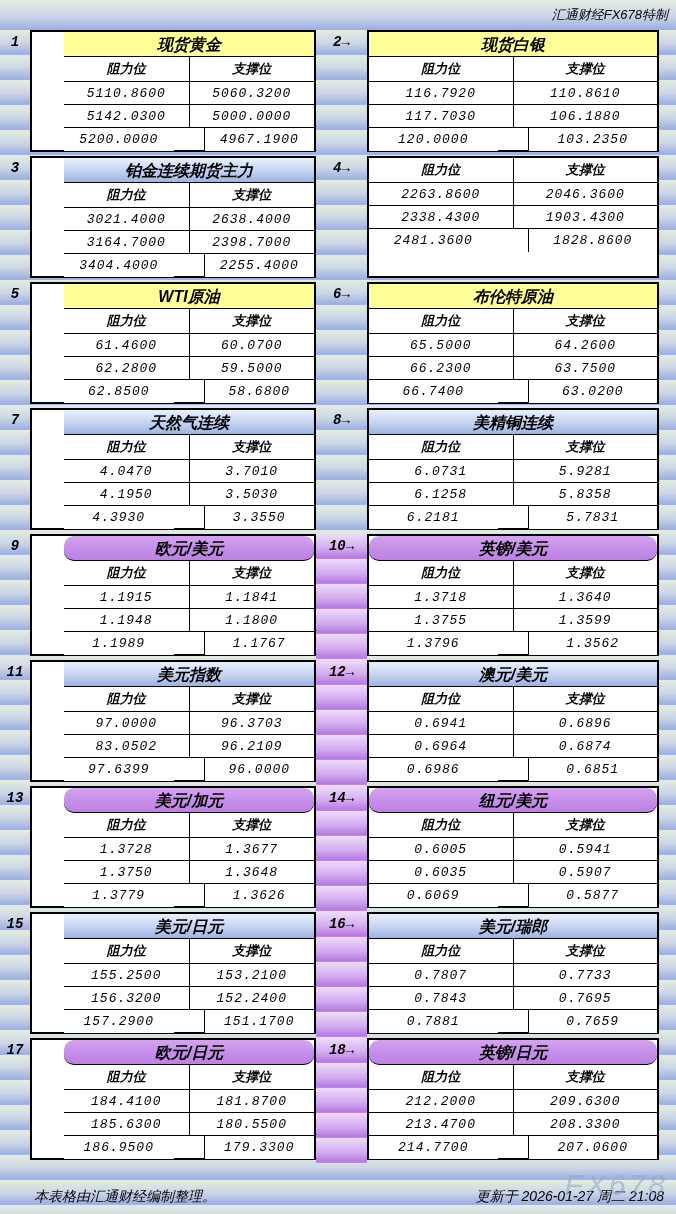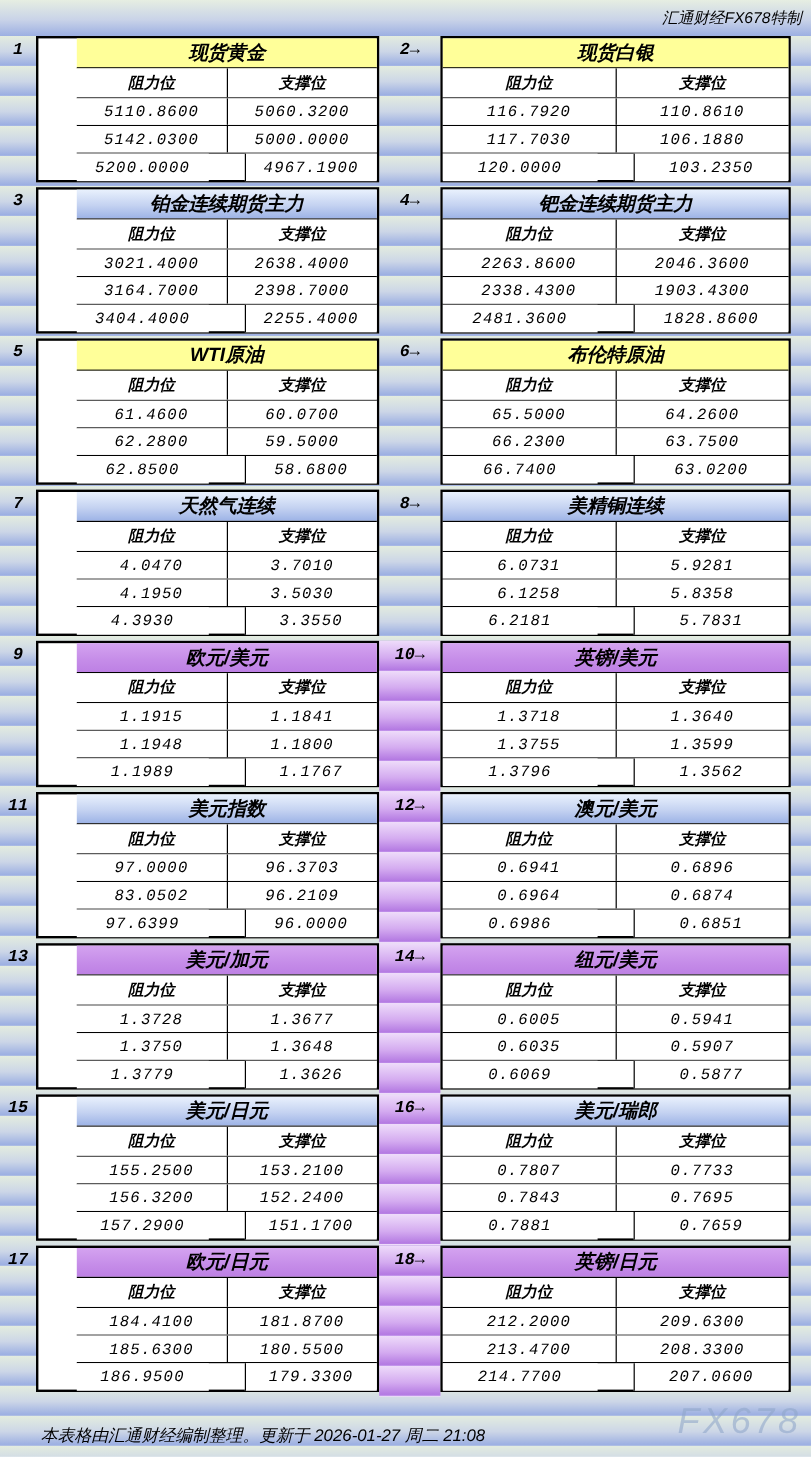--- a/index.html
+++ b/index.html
@@ -41,38 +41,38 @@
   }
   .mini-table.left{width:286px;flex:0 0 286px;padding-left:32px;}
   .mini-table.right{width:292px;flex:0 0 292px;}
   .tt-title{
     height:25px;line-height:25px;text-align:center;
     font-weight:bold;font-size:16px;color:#000;
     border-bottom:1px solid #000;box-sizing:border-box;
   }
   .theme-yellow{background:#ffff99;}
   .theme-blue{background:linear-gradient(180deg,#e9f1fd 0%,#c4d2f1 55%,#9db3e6 100%);}
-  .theme-purple{background:linear-gradient(180deg,#d4a3f0 0%,#c58cE8 60%,#bd80e4 100%);}
+  .theme-purple{background:linear-gradient(180deg,#d4a3f0 0%,#c58cE8 60%,#bd80e4 100%);border-radius:10px;}
   .tt-head,.tt-row{display:flex;box-sizing:border-box;}
   .tt-head{height:25px;border-bottom:1px solid #000;}
   .tt-row{height:23px;border-bottom:1px solid #000;}
   .tt-row:last-child{border-bottom:none;gap:30px;}
   .cell{
     flex:1;display:flex;align-items:center;justify-content:center;
     font-size:13px;color:#000;background:#fff;
   }
   .cell + .cell{border-left:1px solid #000;}
   .cell.head{font-weight:bold;font-size:13px;}
   .cell.val{
     font-family:"Liberation Mono","DejaVu Sans Mono",monospace;
     font-size:13px;letter-spacing:1px;
   }
   .footer{
     position:relative;height:50px;
-    display:flex;align-items:flex-end;justify-content:flex-start;
+    display:flex;align-items:flex-end;justify-content:space-between;
     box-sizing:border-box;padding:0 12px 8px 34px;
     font-size:14px;color:#000;
   }
   .watermark{
     position:absolute;right:8px;bottom:12px;
     font-size:30px;letter-spacing:3px;
     color:rgba(143,166,201,0.58);
     z-index:5;pointer-events:none;
     font-family:"Liberation Sans",sans-serif;
   }
@@ -162,21 +162,20 @@
         <div class="cell val">3404.4000</div>
         <div class="cell val">2255.4000</div>
       </div>
     </div>
 
     <div class="col-mid">
       <span class="idx">4→</span>
     </div>
 
     <div class="mini-table right">
-      <div class="tt-title theme-blue">钯金连续期货主力</div>
       <div class="tt-head">
         <div class="cell head">阻力位</div>
         <div class="cell head">支撑位</div>
       </div>
       <div class="tt-row">
         <div class="cell val">2263.8600</div>
         <div class="cell val">2046.3600</div>
       </div>
       <div class="tt-row">
         <div class="cell val">2338.4300</div>

